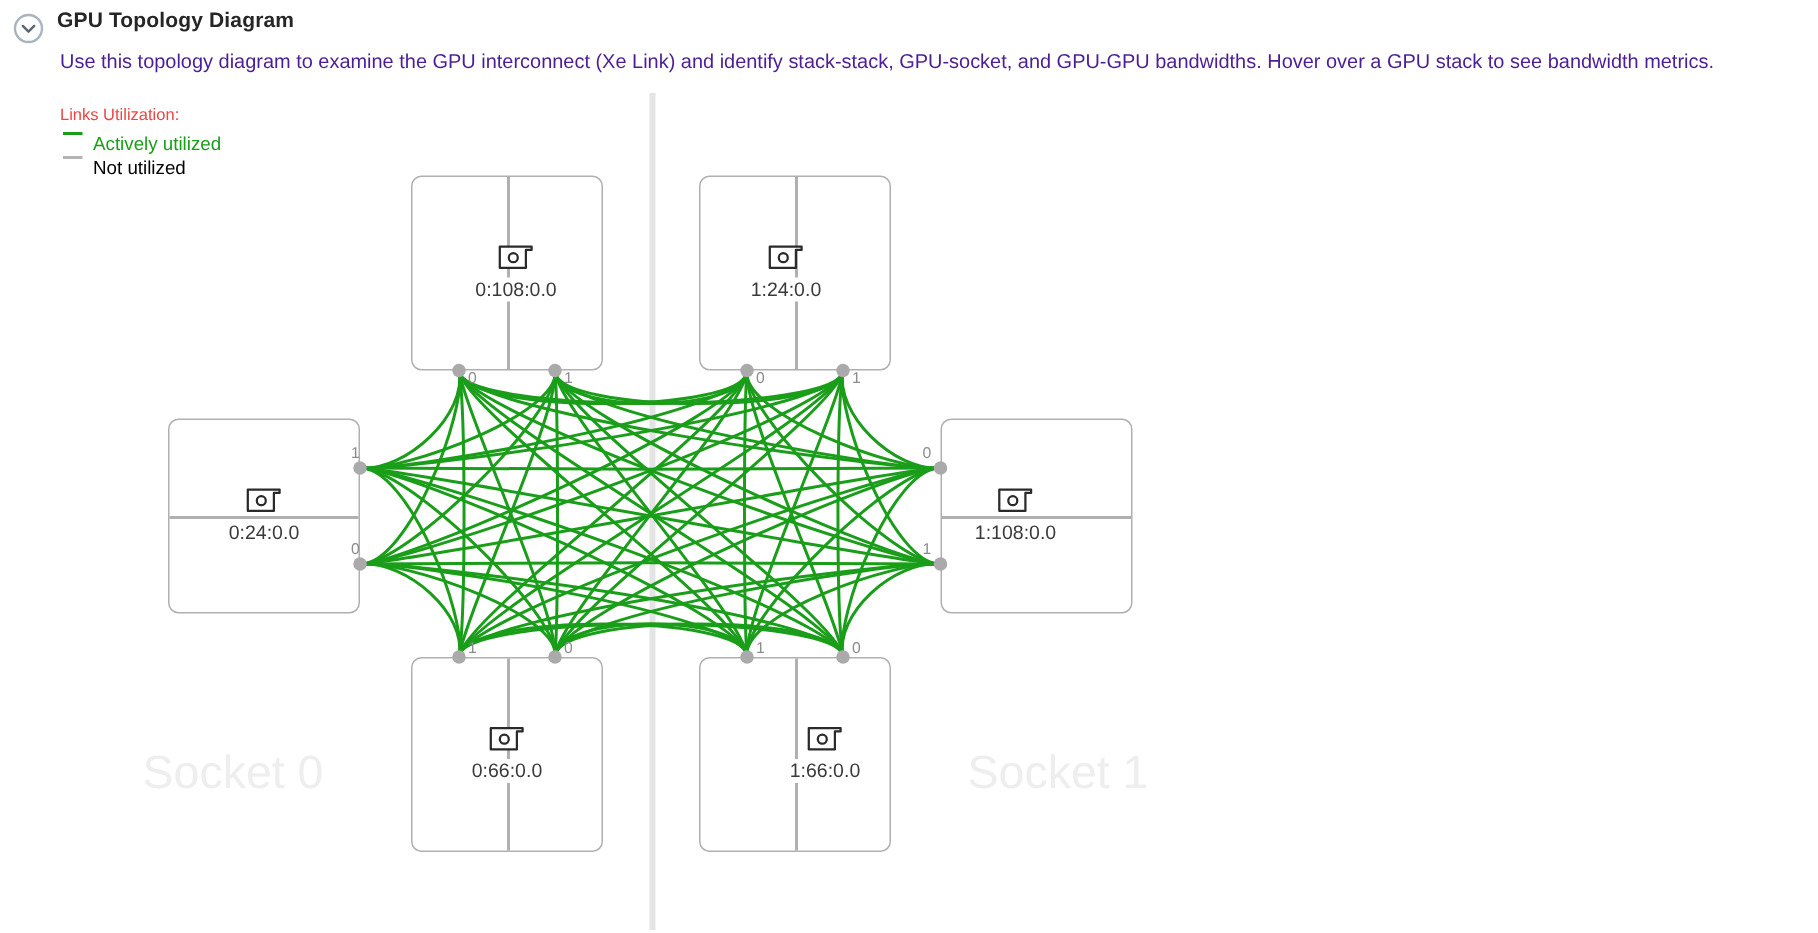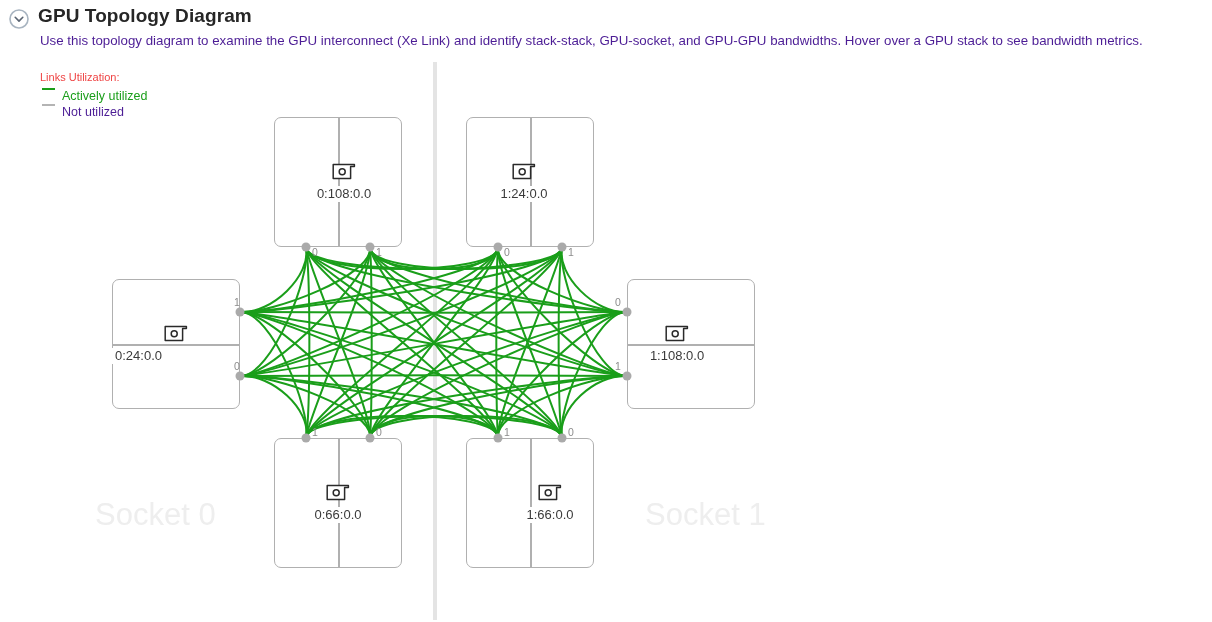--- a/index.html
+++ b/index.html
@@ -24,21 +24,21 @@
   }
   #collapse-toggle {
     position: absolute;
     left: 8px; top: 8px;
     width: 22px; height: 22px;
     cursor: pointer;
   }
   #panel-title {
     position: absolute;
     left: 38px; top: 5px;
-    font-size: 19px;
+    font-size: 14px;
     font-weight: bold;
     color: #262626;
     letter-spacing: 0.1px;
     white-space: nowrap;
   }
   #panel-description {
     position: absolute;
     left: 40px; top: 33px;
     font-size: 13.3px;
     color: #4c1d95;
@@ -66,21 +66,21 @@
   .legend-dash {
     display: inline-block;
     width: 13px;
     height: 0;
     border-top: 2px solid #1a9e1a;
     margin-right: 7px;
     margin-left: 2px;
   }
   .legend-dash.inactive { border-top-color: #b4b4b4; }
   .legend-label { color: #1a9e1a; font-size: 12.5px; }
-  .legend-label.inactive { color: #4c1d95; }
+  .legend-label.inactive { color: #000000; }
 
   
   #diagram {
     position: absolute;
     left: 0; top: 0;
     width: 1212px; height: 622px;
   }
   #socket-divider {
     position: absolute;
     left: 433px; top: 62px;
@@ -276,21 +276,21 @@
           <path d="M1.2 2.4 L1.2 16.6 L18.6 16.6 L18.6 4.6 L22.4 4.6 L22.4 2.4 Z" fill="#ffffff" stroke="#2a2a2a" stroke-width="1.5" stroke-linejoin="round"></path>
           <circle cx="10.2" cy="9.8" r="3.0" fill="none" stroke="#2a2a2a" stroke-width="1.5"></circle>
         </svg><span class="gpu-label">1:24:0.0</span></div>
       <div class="port" style="left: 498px; top: 247px;"></div>
       <div class="port-label" style="left: 504px; top: 246px;">0</div>
       <div class="port" style="left: 562px; top: 247px;"></div>
       <div class="port-label" style="left: 568px; top: 246px;">1</div>
       <div class="gpu-box" style="left: 112px; top: 279px; width: 128px; height: 130px;">
         <div class="gpu-divider horz"></div>
       </div>
-      <div class="gpu-center" style="position: absolute; left: 112px; top: 344px; width: 128px; transform: translateY(-50%); text-align: left;"><svg class="gpu-icon" viewBox="0 0 24 19">
+      <div class="gpu-center" style="position: absolute; left: 112px; top: 344px; width: 128px; transform: translateY(-50%); text-align: center;"><svg class="gpu-icon" viewBox="0 0 24 19">
           <path d="M1.2 2.4 L1.2 16.6 L18.6 16.6 L18.6 4.6 L22.4 4.6 L22.4 2.4 Z" fill="#ffffff" stroke="#2a2a2a" stroke-width="1.5" stroke-linejoin="round"></path>
           <circle cx="10.2" cy="9.8" r="3.0" fill="none" stroke="#2a2a2a" stroke-width="1.5"></circle>
         </svg><span class="gpu-label">0:24:0.0</span></div>
       <div class="port" style="left: 240px; top: 312px;"></div>
       <div class="port-label" style="left: 234px; top: 296px;">1</div>
       <div class="port" style="left: 240px; top: 376px;"></div>
       <div class="port-label" style="left: 234px; top: 360px;">0</div>
       <div class="gpu-box" style="left: 627px; top: 279px; width: 128px; height: 130px;">
         <div class="gpu-divider horz"></div>
       </div>

